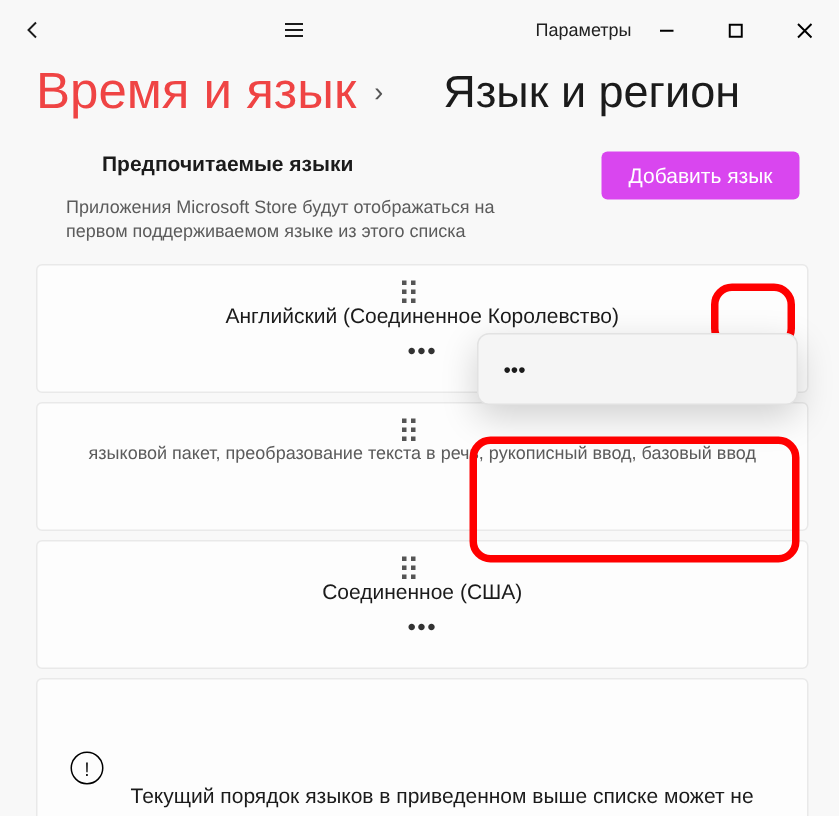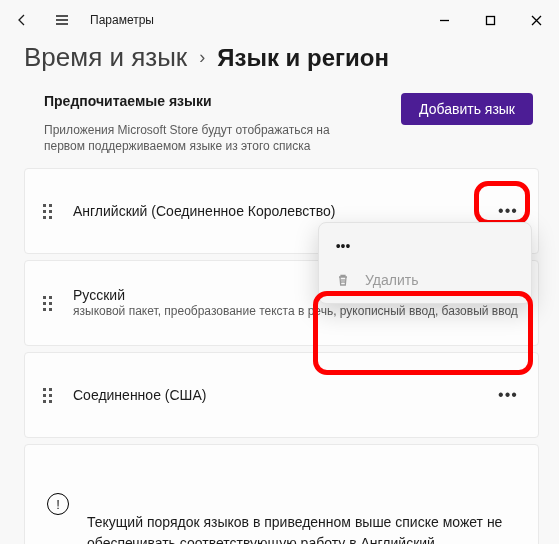--- a/index.html
+++ b/index.html
@@ -18,20 +18,21 @@
     display: flex;
     align-items: center;
     justify-content: flex-end;
     padding: 0 0 0 10px;
   }
   .titlebar-left {
     display: flex;
     align-items: center;
     gap: 16px;
     flex: 1;
+    justify-content: space-between;
   }
   .titlebar-label {
     font-size: 12px;
     color: #202020;
   }
   .winbtns { display: flex; }
   .winbtn {
     width: 46px;
     height: 32px;
     display: flex;
@@ -46,52 +47,53 @@
     align-items: center;
     justify-content: center;
   }
   .content { padding: 0 20px 0 24px; }
   .bc {
     display: flex;
     align-items: center;
     gap: 12px;
     margin: 2px 0 16px 0;
   }
-  .bc-parent { font-size: 26px; color: #404040; text-align: center; }
+  .bc-parent { font-size: 34px; color: #ef4444; text-align: center; }
   .bc-sep { font-size: 18px; color: #555; }
-  .bc-current { font-size: 24px; font-weight: 700; }
+  .bc-current { font-size: 30px; font-weight: 400; margin-left: 28px; }
   .pref-row {
     display: flex;
     align-items: flex-start;
     gap: 20px;
     padding: 4px 6px 14px 20px;
   }
   .pref-text { flex: 1; }
-  .pref-title { font-weight: 600; font-size: 14px; }
+  .pref-title { font-weight: 600; font-size: 14px; margin-left: 24px; }
   .pref-desc { font-size: 12px; color: #5b5b5b; margin-top: 13px; line-height: 1.35; max-width: 300px; }
   .addbtn {
-    background: #4c1d95;
+    background: #d946ef;
     color: #fff;
     border-radius: 4px;
     padding: 8px 18px;
     font-size: 14px;
     border: none;
   }
   .card {
     background: #fdfdfd;
     border: 1px solid #e9e9e9;
     border-radius: 4px;
     margin-bottom: 6px;
     position: relative;
   }
   .lang-card {
     display: flex;
     align-items: center;
     min-height: 64px;
     padding: 10px 14px;
+    flex-direction: column;
   }
   .grip {
     width: 16px;
     color: #555;
     display: flex;
     flex-direction: column;
     gap: 3px;
     margin-right: 18px;
     align-items: center;
   }
@@ -242,21 +244,20 @@
         <span>
           <i></i>
           <i></i>
         </span>
         <span>
           <i></i>
           <i></i>
         </span>
       </div>
     <div class="lang-body">
-      <div class="lang-title">Русский</div>
       <div class="lang-sub">языковой пакет, преобразование текста в речь, рукописный ввод, базовый ввод</div>
     </div>
   </div>
 
   <div class="card lang-card">
     <div class="grip">
         <span>
           <i></i>
           <i></i>
         </span>
@@ -282,22 +283,14 @@
 
     </div>
   </div>
 
 </div>
 
 <div class="context-menu">
   <div class="cm-item">
     <span class="cm-icon">•••</span>
   </div>
-  <div class="cm-item cm-disabled">
-    <span class="cm-icon">
-        <svg width="14" height="14" viewBox="0 0 14 14">
-          <path d="M3 4h8M5 4V2.5h4V4M4 4l.7 8h4.6L10 4M6 6v4M8 6v4"></path>
-        </svg>
-      </span>
-    <span>Удалить</span>
-  </div>
   <div class="highlight-ring ring-menu"></div>
 </div>
 
 </body></html>

